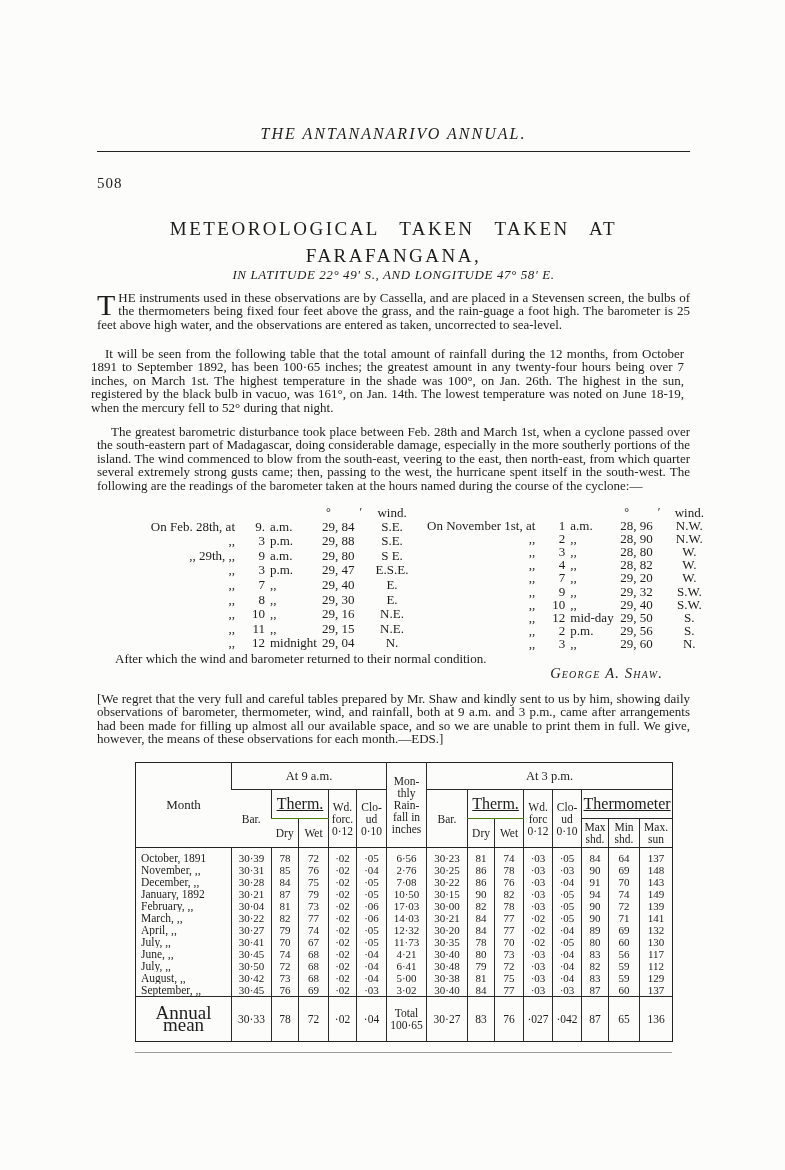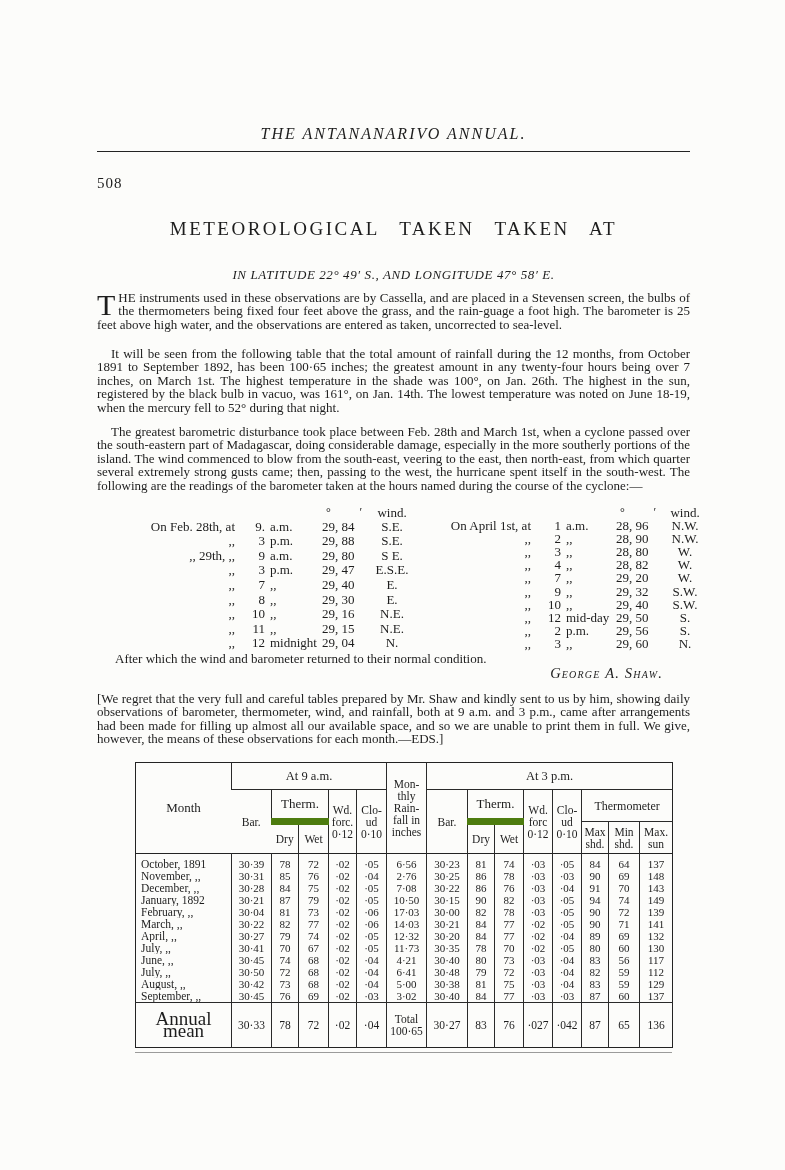--- a/index.html
+++ b/index.html
@@ -20,21 +20,21 @@
     border-top:1.6px solid #232323;}
   
   .article-title{position:absolute;top:215px;left:97px;width:593px;text-align:center;
     font-size:19px;letter-spacing:2.5px;line-height:27px;}
   .article-title .t1{word-spacing:13px;}
   .article-subtitle{position:absolute;top:267px;left:97px;width:593px;text-align:center;
     font-style:italic;font-size:13px;letter-spacing:0.6px;}
   
   .copy{font-size:13px;line-height:13.4px;text-align:justify;margin:0;}
   .p1{position:absolute;top:291px;left:97px;width:593px;}
-  .p2{position:absolute;top:347px;left:97px;width:593px;text-indent:14px;}
+  .p2{position:absolute;top:347px;left:91px;width:593px;text-indent:14px;}
   .p3{position:absolute;top:425px;left:97px;width:593px;text-indent:14px;}
   .dropcap{float:left;font-size:30px;line-height:25px;padding:1px 3px 0 0;}
   
   .cyclone{position:absolute;top:506px;left:135px;display:flex;gap:13px;}
   .cyc-table{border-collapse:collapse;font-size:13px;}
   .cyc-table td,.cyc-table th{padding:0;font-weight:normal;line-height:13.1px;white-space:nowrap;}
   .cyc-table .c-label{text-align:right;padding-right:8px;}
   .cyc-table .c-hour{text-align:right;}
   .cyc-table .c-suffix{text-align:left;padding-left:5px;}
   .cyc-table .c-read{text-align:left;}
@@ -60,22 +60,22 @@
   table.main{border-collapse:collapse;table-layout:fixed;width:537px;
     border:1.6px solid #232323;font-size:11px;}
   table.main th,table.main td{
     border-left:1px solid #2a2a2a;font-weight:normal;padding:0;
     text-align:center;vertical-align:middle;line-height:12px;overflow:hidden;
   }
   table.main th:first-child,table.main td:first-child{border-left:none;}
   table.main thead th{font-size:11.5px;}
   table.main .span-h{font-size:12.5px;height:26px;border-bottom:1px solid #2a2a2a;}
   table.main .month-h{font-size:13px;}
-  table.main .therm-h{border-bottom:7px solid #4d7c0f;height:28px;font-size:13px;}
-  table.main .thermo-h{border-bottom:1px solid #2a2a2a;font-size:12px;}
+  table.main .therm-h{border-bottom:1px solid #4d7c0f;height:28px;font-size:16px;text-decoration:underline;}
+  table.main .thermo-h{border-bottom:1px solid #2a2a2a;font-size:16px;text-decoration:underline;}
   table.main thead{border-bottom:1.6px solid #232323;}
   table.main .pre{white-space:pre-line;}
   table.main .r3 th{height:28px;}
   table.main tbody.data td{height:12px;}
   table.main tbody.data td.month{text-align:left;padding-left:5px;font-size:11.5px;white-space:nowrap;margin-top:45px;}
   table.main tbody.data tr:first-child td{padding-top:4px;}
   table.main tbody.annual td{height:44px;border-top:1px solid #2a2a2a;font-size:11.5px;}
   table.main tbody.annual td.month{font-size:19px;}
   .bottom-rule{position:absolute;top:1052px;left:135px;width:537px;border-top:1px solid #4a4a4a;opacity:.55;}
 </style>
@@ -85,20 +85,21 @@
 <div class="page">
 
   <div class="running-head">
     <span class="page-number">508</span>
     <span class="journal-title">THE ANTANANARIVO ANNUAL.</span>
   </div>
   <div class="head-rule"></div>
 
   <div class="article-title">
     <div class="t1">METEOROLOGICAL TAKEN TAKEN AT</div>
+    <div class="t2">FARAFANGANA,</div>
   </div>
   <div class="article-subtitle">IN LATITUDE 22° 49′ S., AND LONGITUDE 47° 58′ E.</div>
 
   <p class="copy p1"><span class="dropcap">T</span><span>HE instruments used in these observations are by Cassella, and are placed in a Stevensen screen, the bulbs of the thermometers being fixed four feet above the grass, and the rain-guage a foot high.  The barometer is 25 feet above high water, and the observations are entered as taken, uncorrected to sea-level.</span></p>
 
   <p class="copy p2">It will be seen from the following table that the total amount of rainfall during the 12 months, from October 1891 to September 1892, has been 100·65 inches; the greatest amount in any twenty-four hours being over 7 inches, on March 1st.  The highest temperature in the shade was 100°, on Jan. 26th.  The highest in the sun, registered by the black bulb in vacuo, was 161°, on Jan. 14th.  The lowest temperature was noted on June 18-19, when the mercury fell to 52° during that night.</p>
 
   <p class="copy p3">The greatest barometric disturbance took place between Feb. 28th and March 1st, when a cyclone passed over the south-eastern part of Madagascar, doing considerable damage, especially in the more southerly portions of the island.  The wind commenced to blow from the south-east, veering to the east, then north-east, from which quarter several extremely strong gusts came; then, passing to the west, the hurricane spent itself in the south-west.  The following are the readings of the barometer taken at the hours named during the course of the cyclone:—</p>
 
   <div class="cyclone">
@@ -193,21 +194,21 @@
             <span class="deg-min">
                 <span>°</span>
                 <span>′</span>
               </span>
           </th>
           <th class="c-wind">wind.</th>
         </tr>
       </thead>
       <tbody>
           <tr>
-            <td class="c-label">On April 1st, at</td>
+            <td class="c-label">On November 1st, at</td>
             <td class="c-hour">1</td>
             <td class="c-suffix">a.m.</td>
             <td class="c-read">28, 96</td>
             <td class="c-wind">N.W.</td>
           </tr>
           <tr>
             <td class="c-label">,,</td>
             <td class="c-hour">2</td>
             <td class="c-suffix">,,</td>
             <td class="c-read">28, 90</td>

